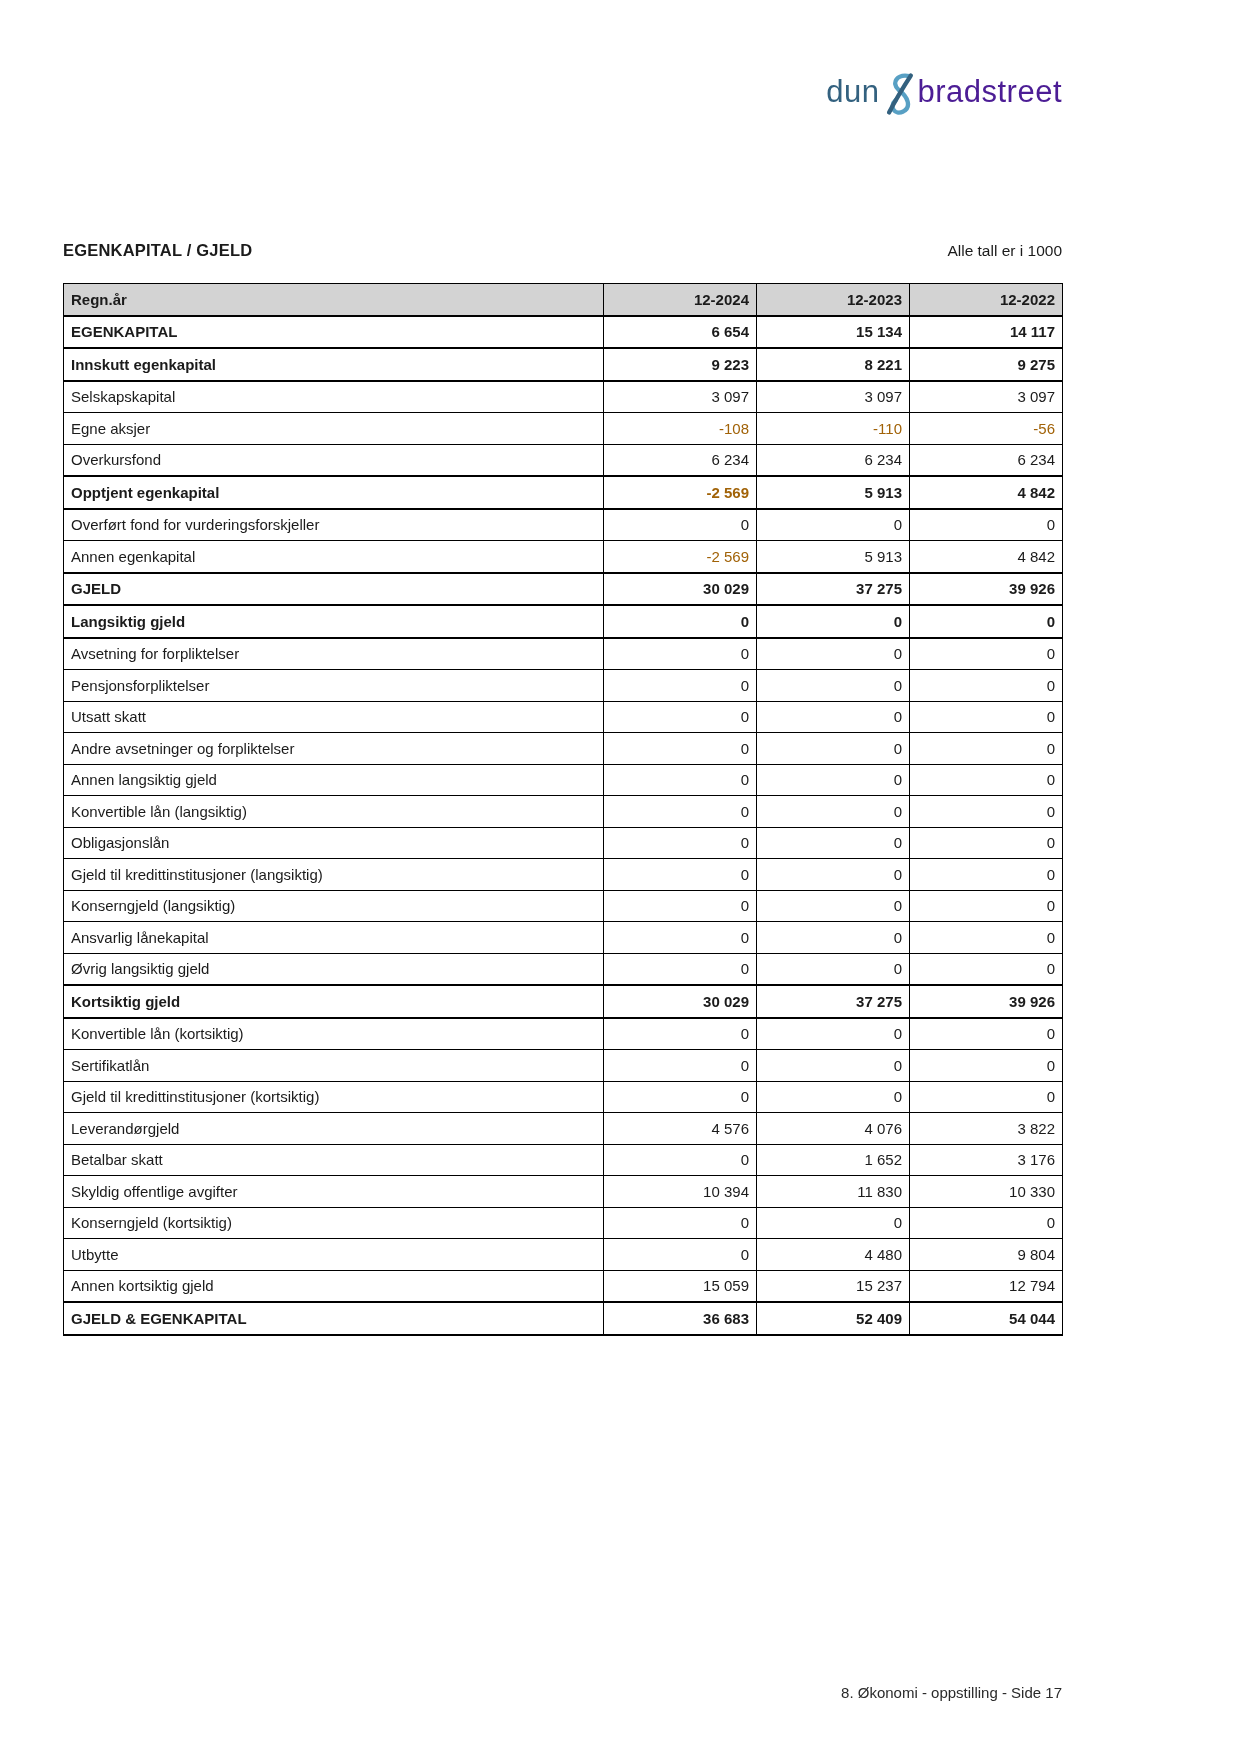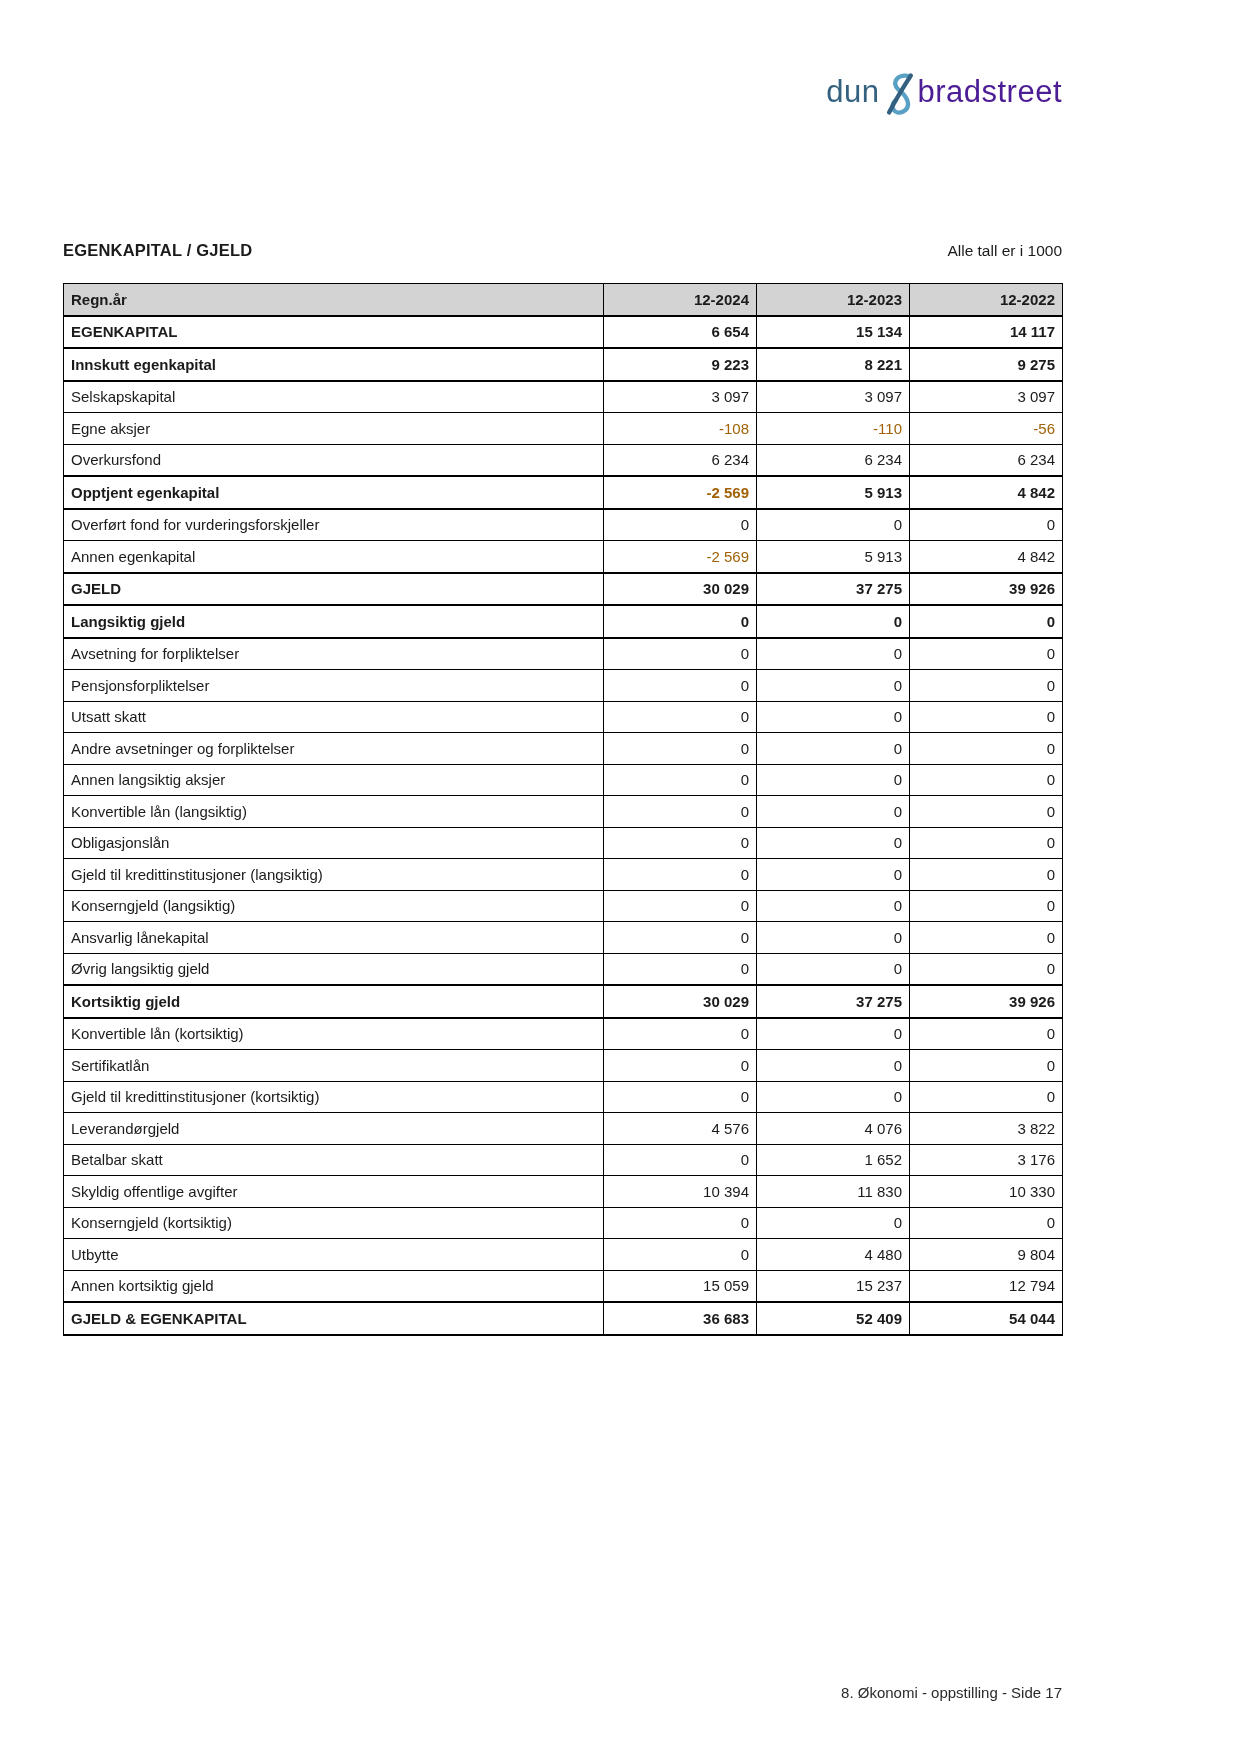--- a/index.html
+++ b/index.html
@@ -174,21 +174,21 @@
             <td class="num">0</td>
             <td class="num">0</td>
           </tr>
           <tr>
             <td>Andre avsetninger og forpliktelser</td>
             <td class="num">0</td>
             <td class="num">0</td>
             <td class="num">0</td>
           </tr>
           <tr>
-            <td>Annen langsiktig aksjer</td>
+            <td>Annen langsiktig gjeld</td>
             <td class="num">0</td>
             <td class="num">0</td>
             <td class="num">0</td>
           </tr>
           <tr>
             <td>Konvertible lån (langsiktig)</td>
             <td class="num">0</td>
             <td class="num">0</td>
             <td class="num">0</td>
           </tr>

